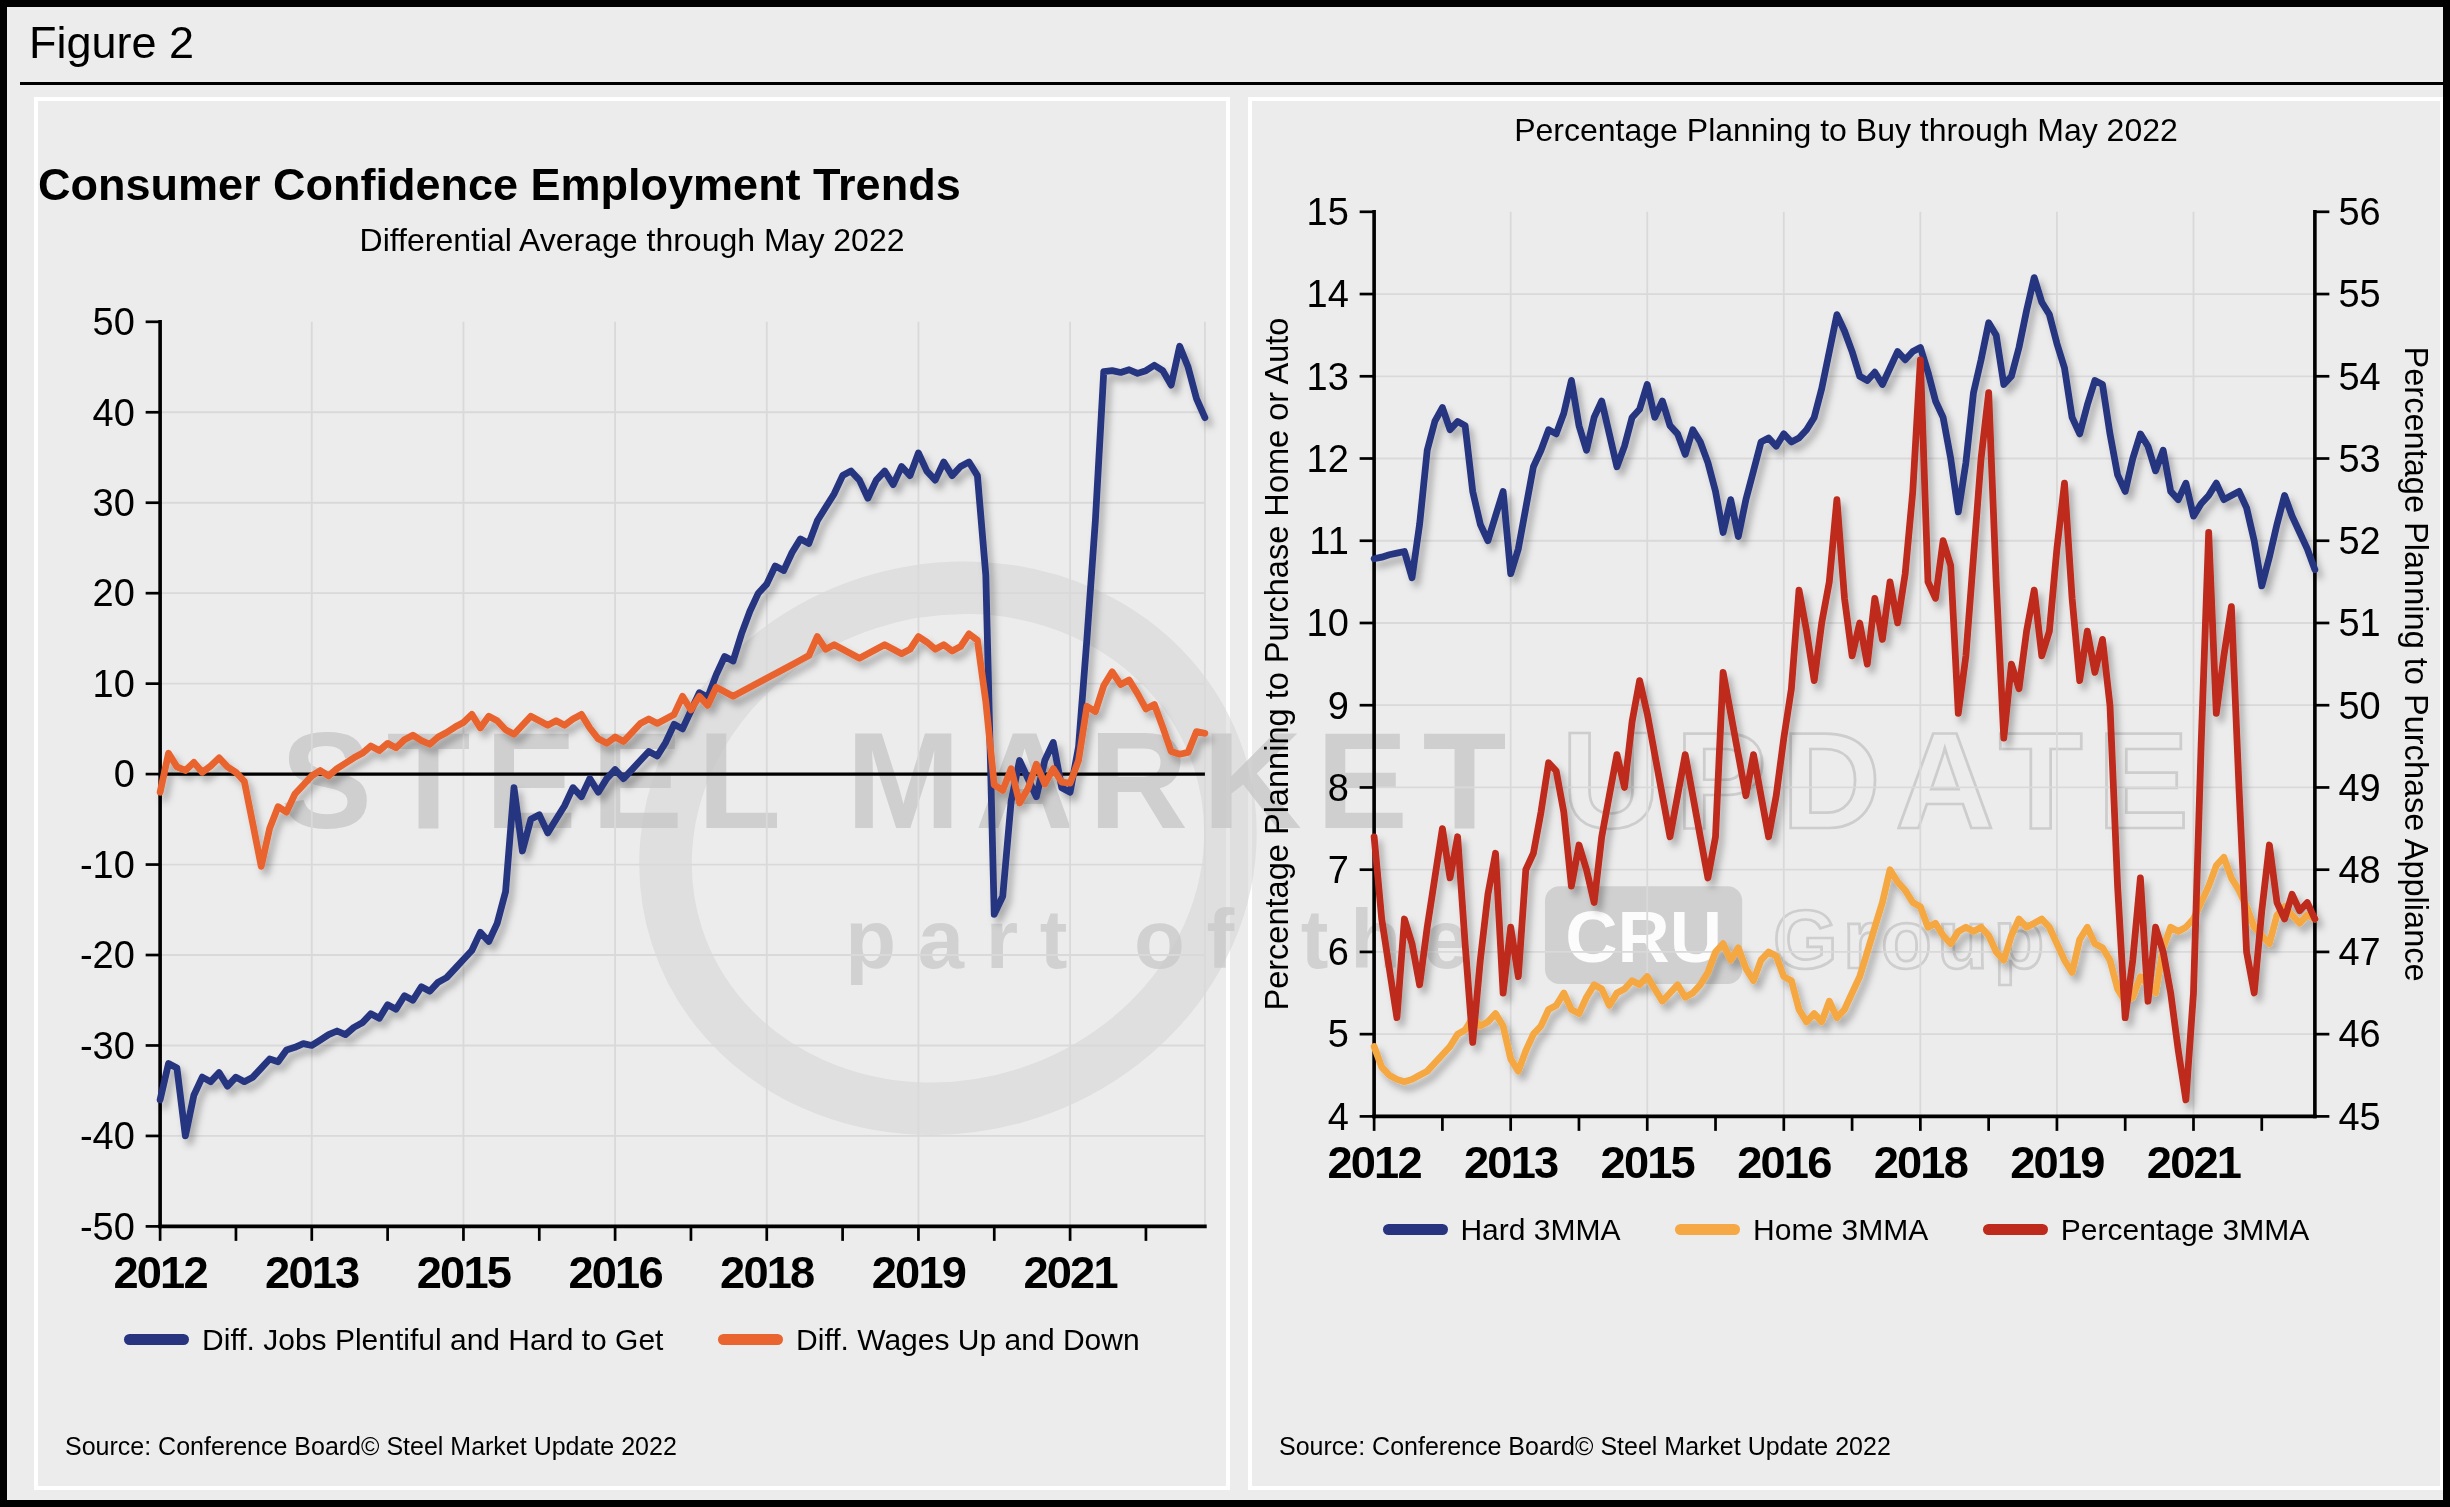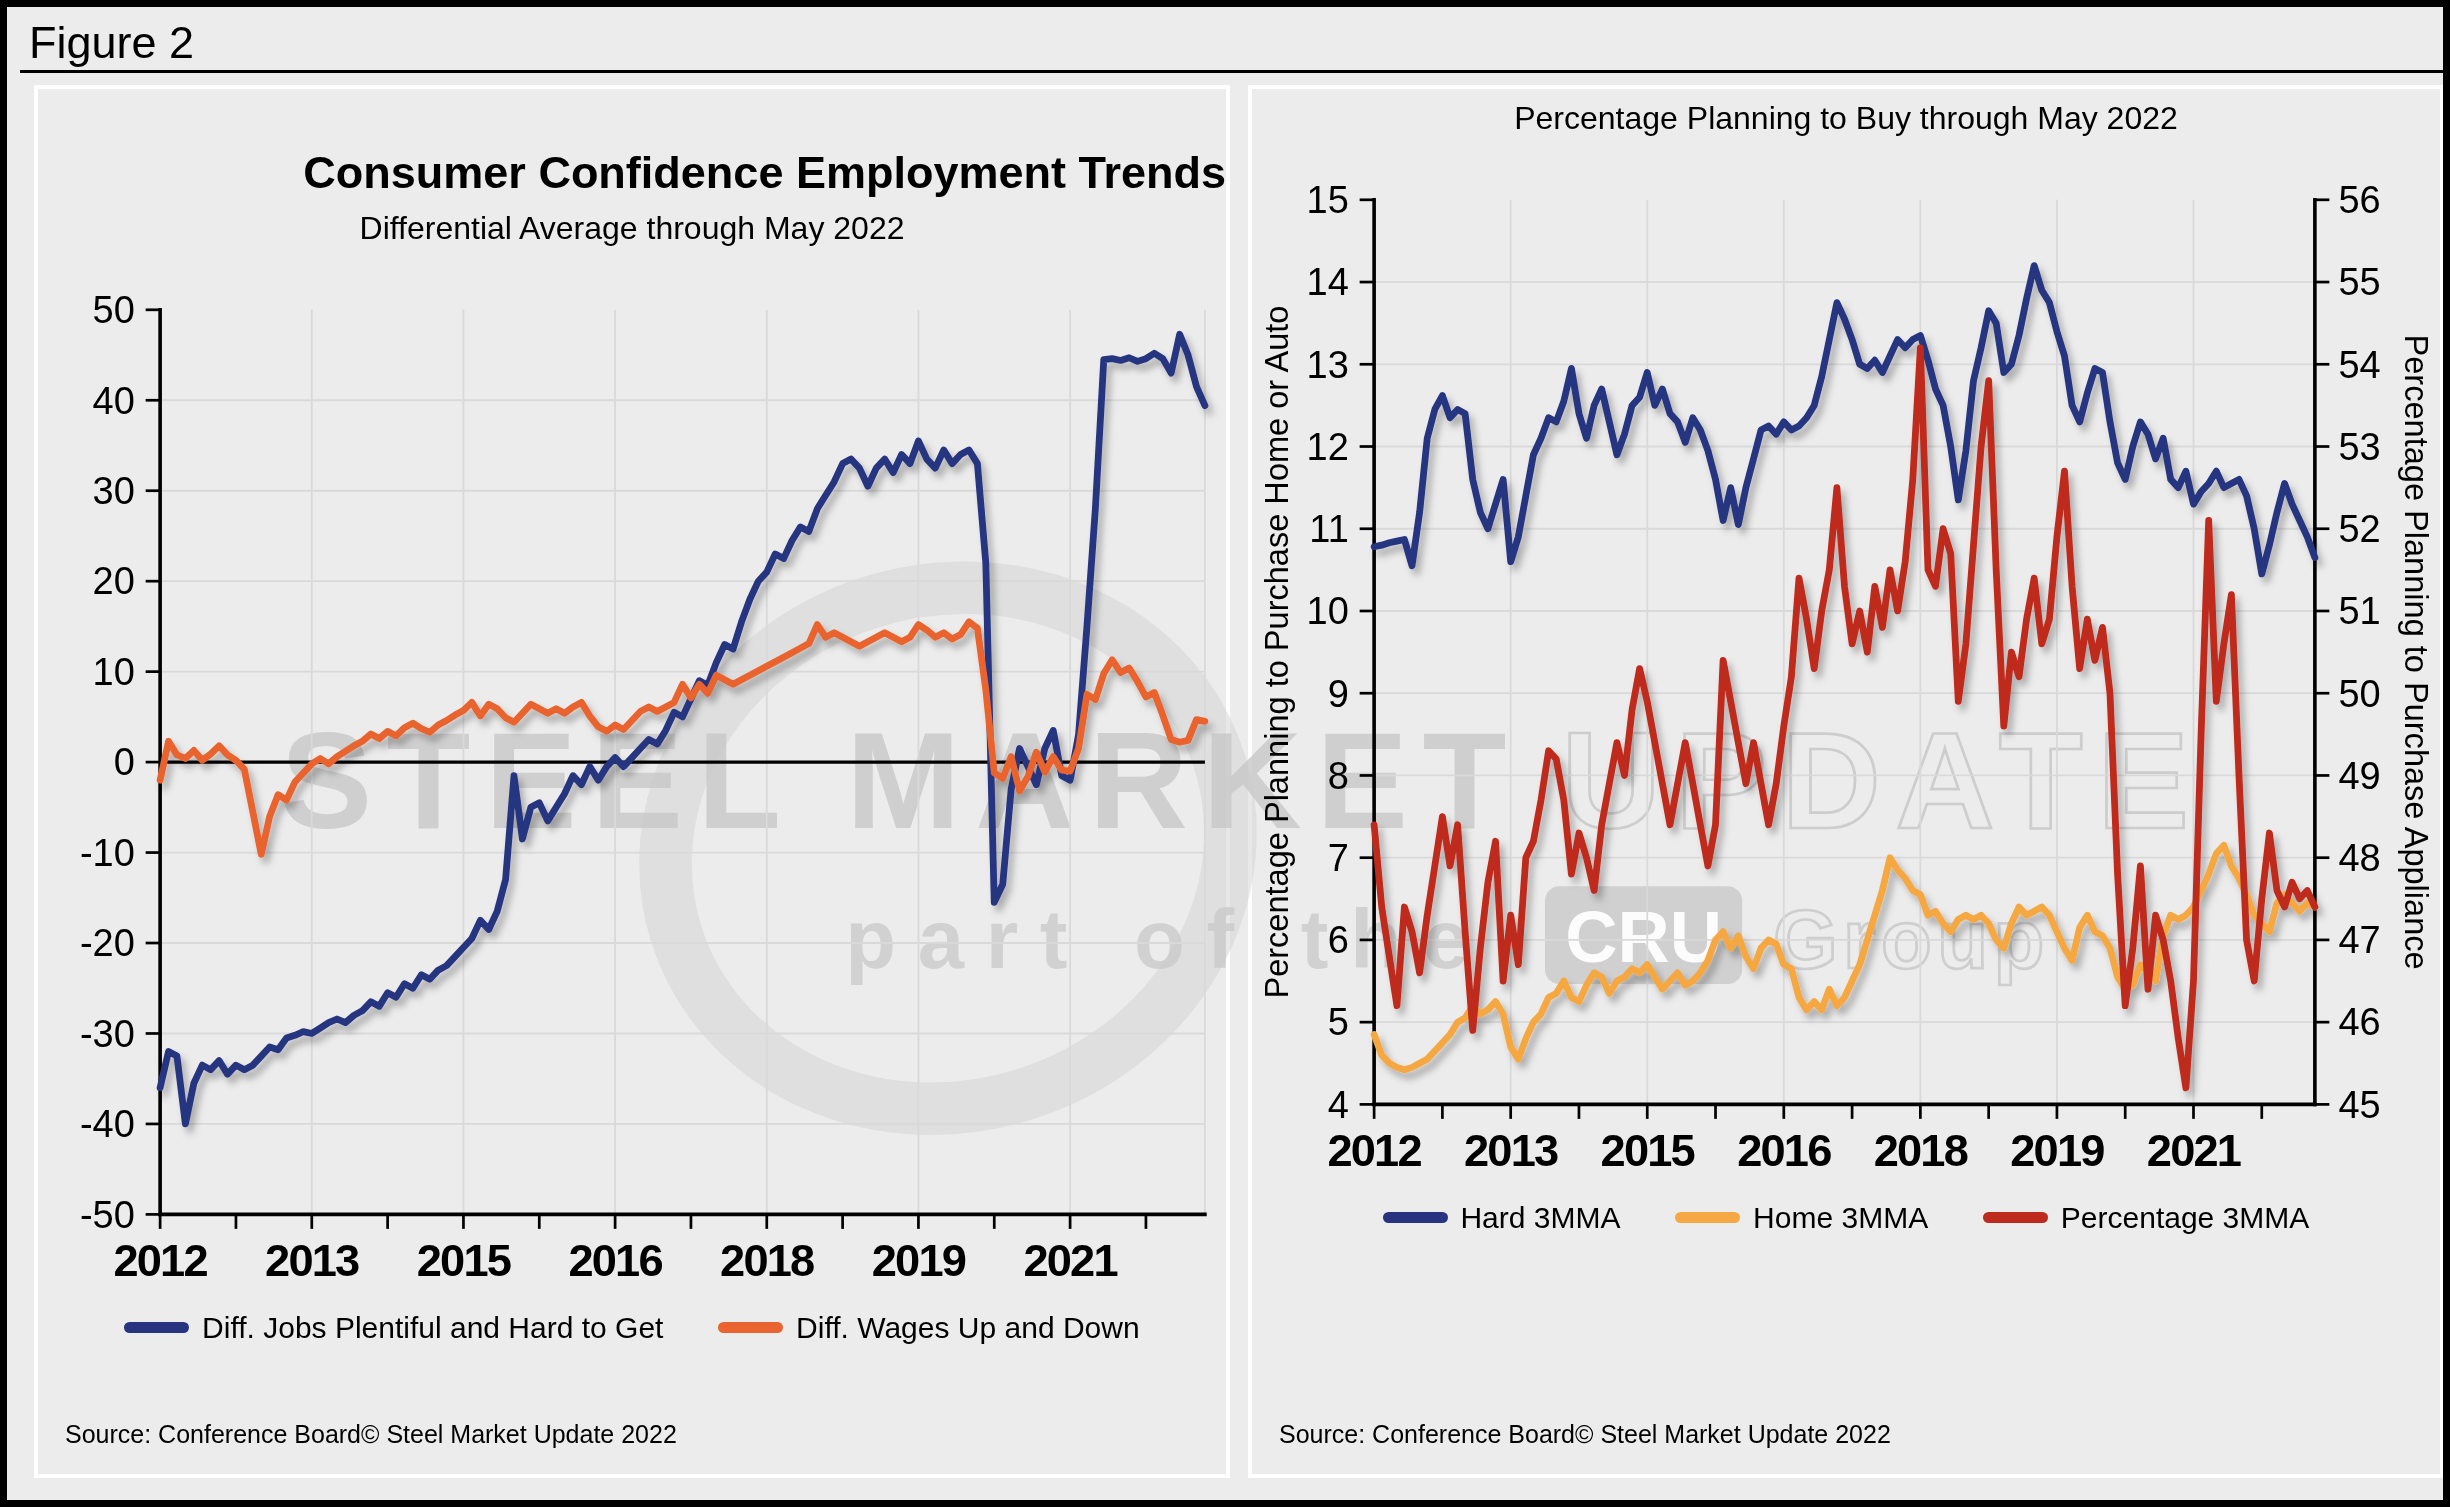--- a/index.html
+++ b/index.html
@@ -1,29 +1,29 @@
 <!DOCTYPE html>
 <html style="font-size:14.5px"><head>
 <meta charset="utf-8">
 <style>
   html,body{margin:0;padding:0}
   body{
     width:2450px;height:1507px;box-sizing:border-box;
     border:7.2px solid #000;background:#ececec;overflow:hidden;position:relative;
     font-family:"Liberation Sans","DejaVu Sans",sans-serif;color:#000;
   }
-  .fig-header{padding:11px 0 2px 22px;font-size:45px;line-height:1.1}
+  .fig-header{padding:11px 0 14px 22px;font-size:45px;line-height:1.1}
   .fig-rule{border:none;border-top:3.6px solid #000;margin:0 0 0 12.7px}
   .panels{display:flex;gap:18px;padding:12.7px 12.7px 0 27px}
   .panel{
     width:1196px;height:1393px;box-sizing:border-box;flex:0 0 auto;
     background:#ececec;border:4.5px solid #fff;
     display:flex;flex-direction:column;position:relative;
   }
-  .panel-title{margin:58px 0 0;text-align:right;font-size:45px;font-weight:bold;position:relative;z-index:2}
+  .panel-title{margin:58px 0 0;text-align:left;font-size:45px;font-weight:bold;position:relative;z-index:2}
   .panel-subtitle{margin-top:11px;text-align:center;font-size:32px;position:relative;z-index:2}
   svg.chart{width:1185px;height:1009px;margin-top:40px;position:relative;z-index:2;display:block}
   .tick-label{font-size:42px;fill:#000}
   .x-label{font-size:50px;font-weight:700;letter-spacing:-2px;fill:#000}
   .axis-title{font-size:36px;fill:#000}
   .legend{display:flex;justify-content:center;align-items:center;gap:55px;margin-top:14.5px;
     font-size:30px;position:relative;z-index:2}
   .legend-item{display:flex;align-items:center;gap:12.7px}
   .swatch{display:inline-block;width:65px;height:11px;border-radius:6.3px}
   .panel-footer{display:flex;margin-top:auto;

